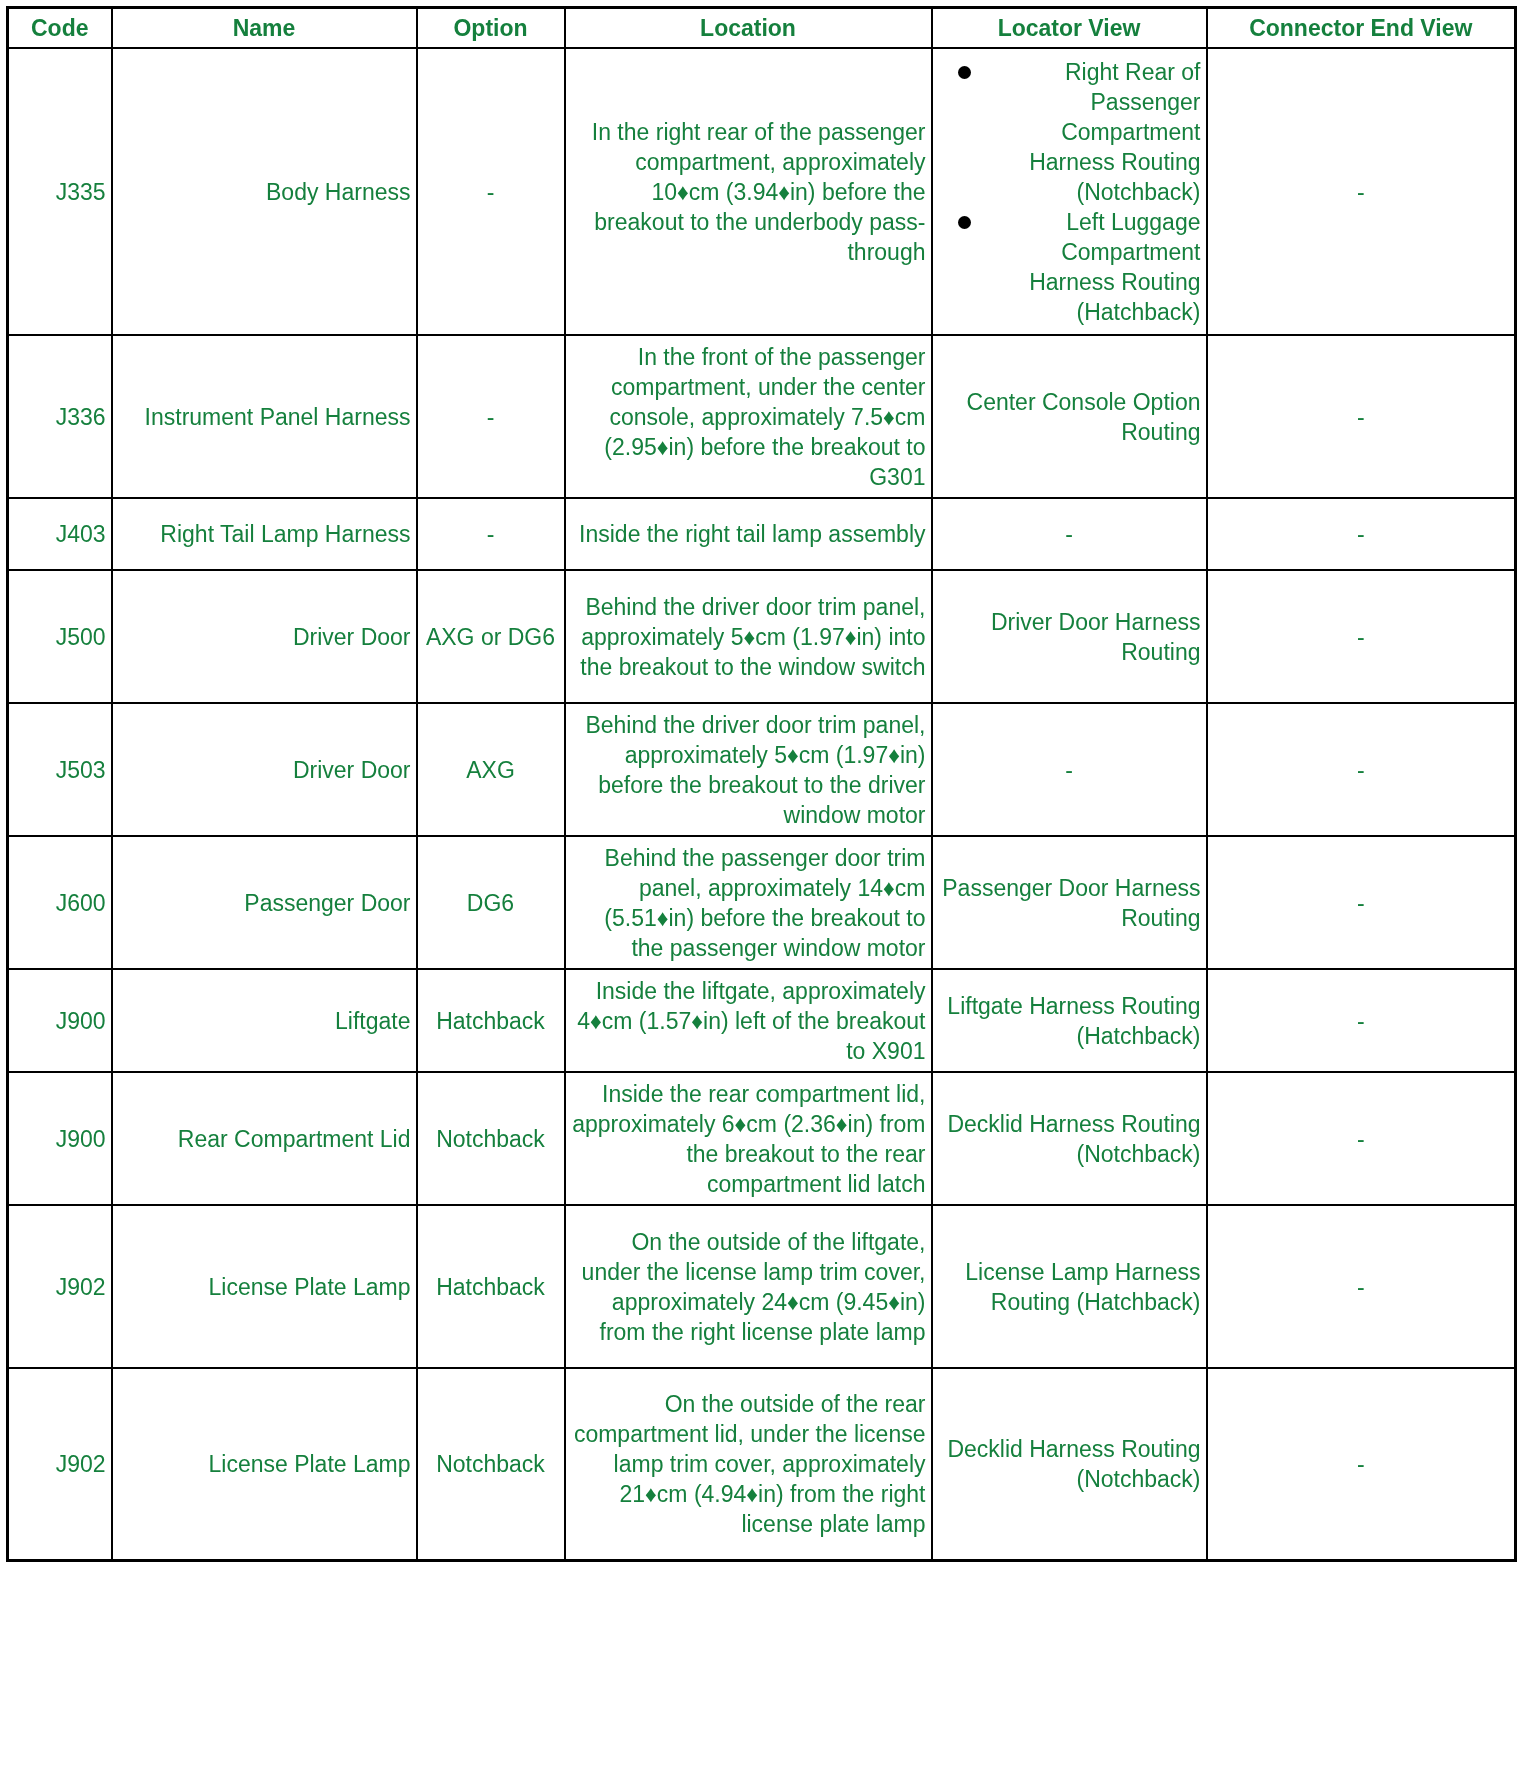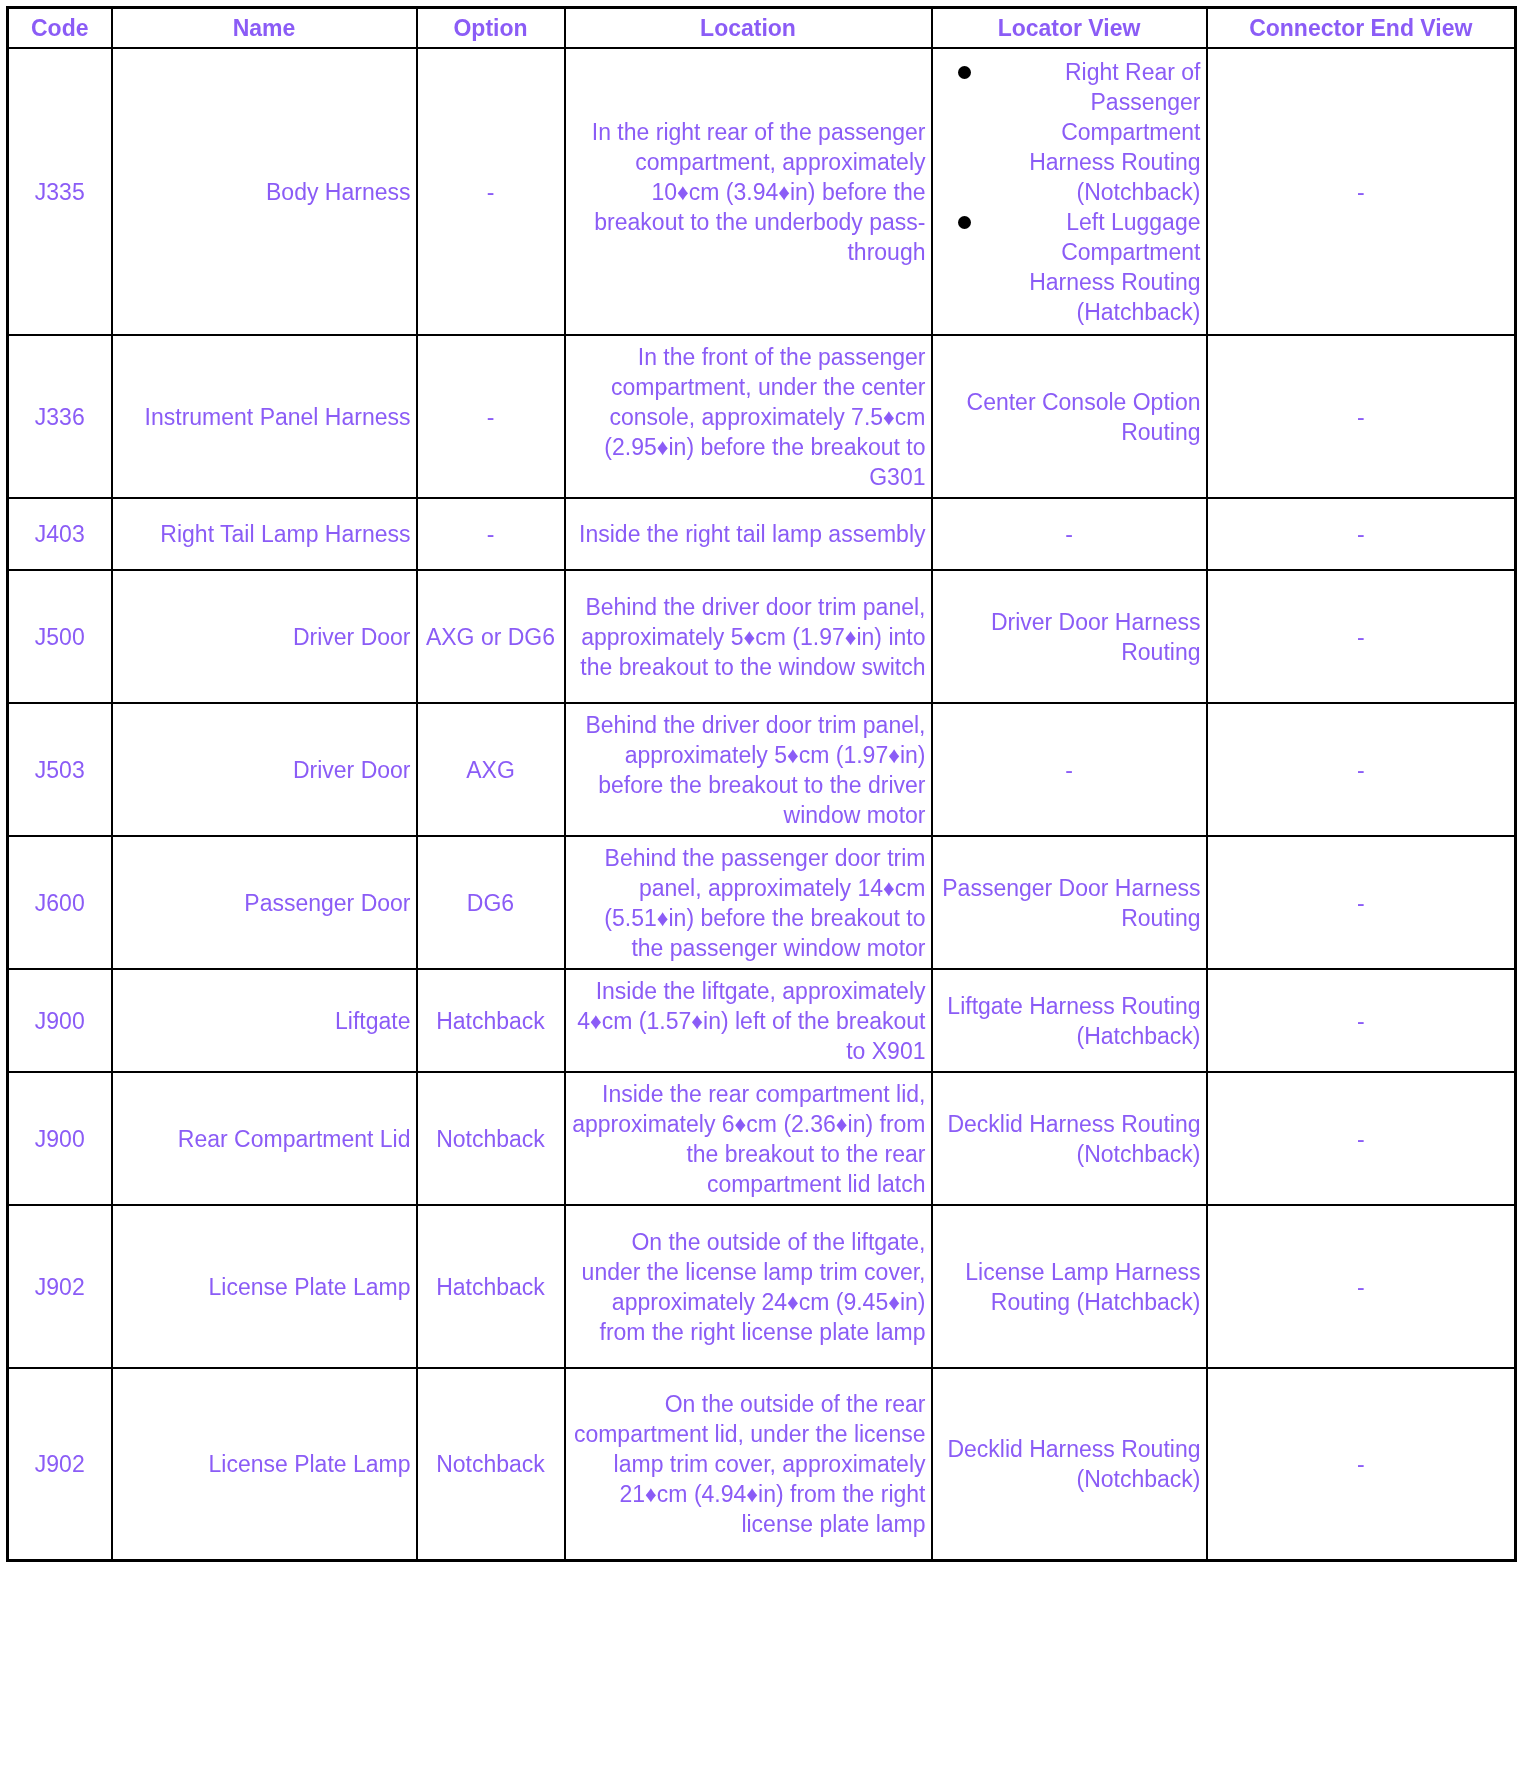--- a/index.html
+++ b/index.html
@@ -4,37 +4,37 @@
 <style>
   html, body { margin: 0; padding: 0; background: #ffffff; }
   body { width: 1520px; height: 1778px; overflow: hidden; }
   table.main {
     position: absolute; left: 6px; top: 6px;
     width: 1508px;
     border-collapse: collapse;
     font-family: "Liberation Sans", "DejaVu Sans", sans-serif;
     font-size: 23px;
     line-height: 30px;
-    color: #8b5cf6;
+    color: #15803d;
     table-layout: fixed;
     padding-left: 30px;
   }
   table.main th, table.main td {
     border: 2px solid #000;
     padding: 4px 5px;
     vertical-align: middle;
   }
   table.main th {
     font-weight: bold;
     text-align: center;
     height: 34px;
     padding: 2px 4px;
   }
   table.main { border: 3px solid #000; }
-  td.code { text-align: center; }
+  td.code { text-align: right; }
   td.center { text-align: center; }
   td.left { text-align: right; }
   ul.bullets { list-style: none; margin: 0; padding: 0; }
   ul.bullets li { position: relative; padding-left: 42px; }
   ul.bullets li .dot {
     position: absolute; left: 20px; top: 9px;
     width: 13px; height: 13px; border-radius: 50%; background: #000;
   }
 </style>
 </head>

